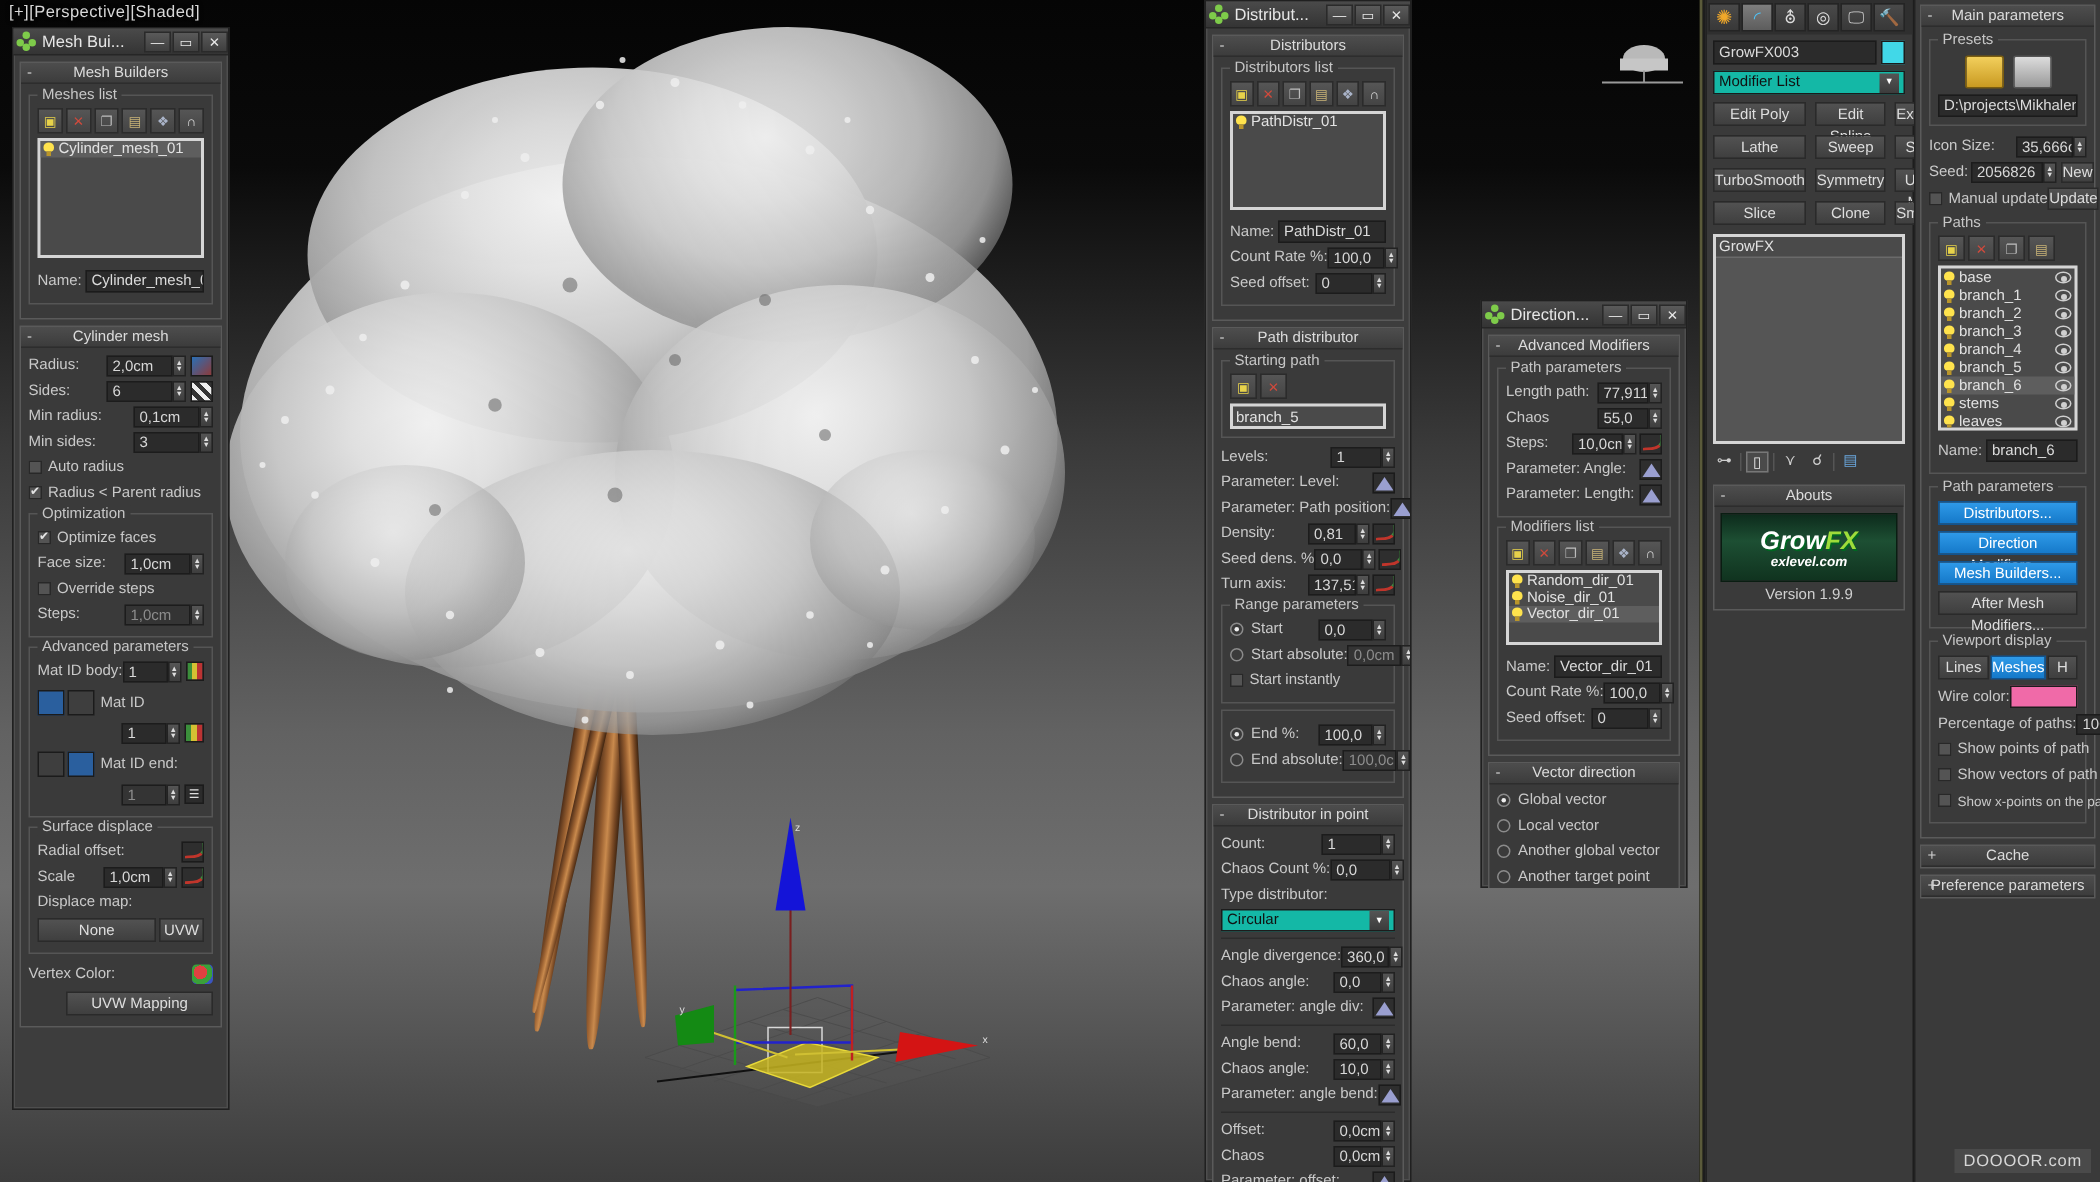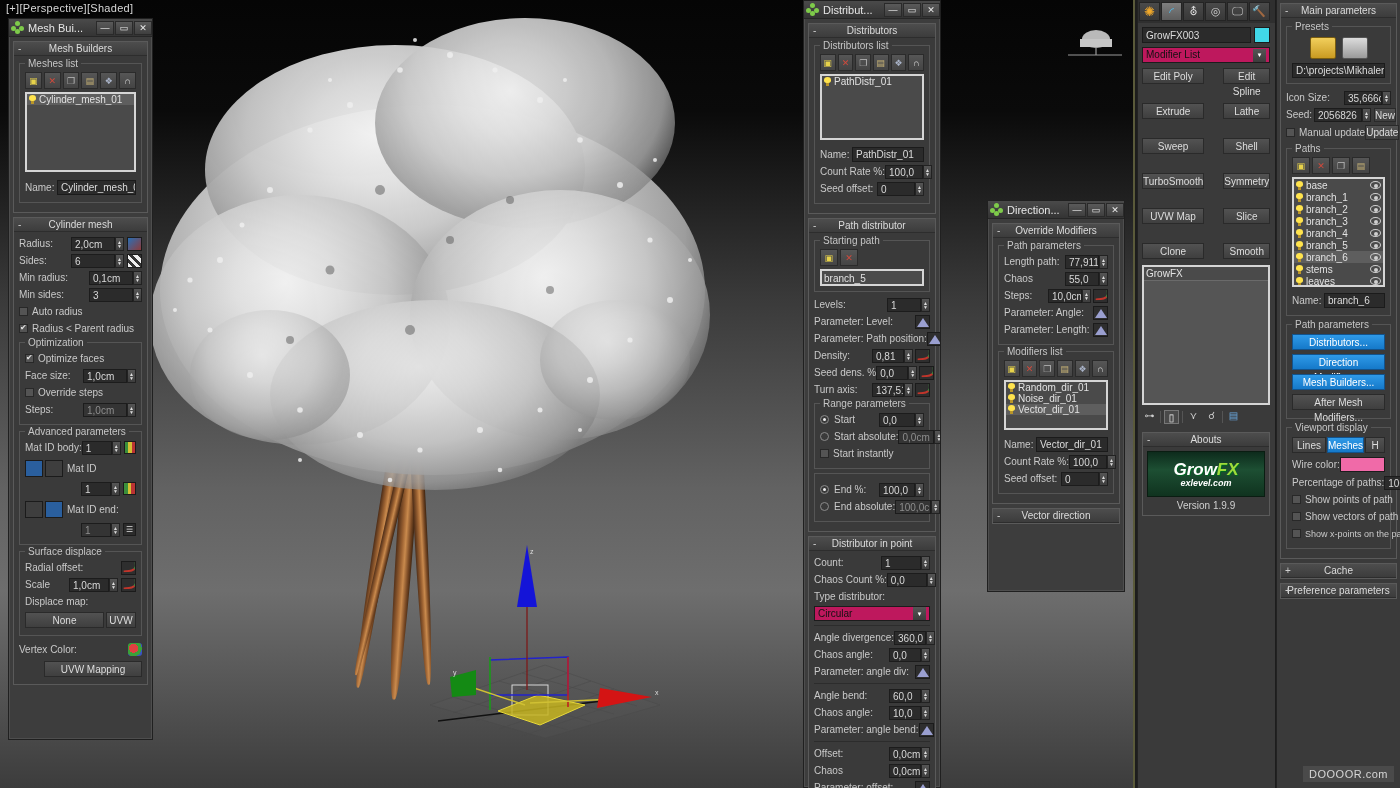--- a/index.html
+++ b/index.html
@@ -64,21 +64,21 @@
   .eye { width:11px; height:8px; border:1px solid #cfcfcf; border-radius:50%; position:relative; flex:none;}
   .eye::after { content:""; position:absolute; left:3px; top:1.5px; width:4px; height:4px; border-radius:50%; background:#cfcfcf;}
   .txtfield { background:#2b2b2b; border:1px solid #1b1b1b; color:#dcdcdc; font-size:10px; height:15px; line-height:14px; padding:0 3px; white-space:nowrap; overflow:hidden;}
   .chk { width:9px; height:9px; background:#545454; border:1px solid #282828; margin-right:4px; flex:none; position:relative;}
   .chk.on::after { content:"✔"; position:absolute; left:0px; top:-2px; font-size:8px; color:#e5e5e5;}
   .radio { width:9px; height:9px; border-radius:50%; background:#3a3a3a; border:1px solid #8b8b8b; margin-right:5px; flex:none; position:relative;}
   .radio.on::after { content:""; position:absolute; left:2px; top:2px; width:3px; height:3px; border-radius:50%; background:#eee;}
   .mbtn { background:linear-gradient(180deg,#525252,#3f3f3f); border:1px solid #2a2a2a;
      color:#dedede; font-size:10px; text-align:center; height:16px; line-height:15px; }
   .mbtn.blue { background:linear-gradient(180deg,#2f9ae8,#1579c9); border-color:#12538d; color:#fff;}
-  .combo { background:#be185d; border:1px solid #1c1c1c; color:#111; font-size:10px; height:15px;
+  .combo { background:#14b8a6; border:1px solid #1c1c1c; color:#111; font-size:10px; height:15px;
      line-height:14px; padding:0 3px; display:flex; align-items:center; }
   .combo .arr { margin-left:auto; width:13px; height:13px; background:linear-gradient(180deg,#555,#3c3c3c);
      color:#fff; font-size:6px; display:flex; align-items:center; justify-content:center;}
   .curv { width:15px; height:14px; background:#2e2e2e; border:1px solid #1b1b1b; position:relative; overflow:hidden; flex:none;}
   .curv::after{ content:""; position:absolute; left:1px; bottom:2px; width:12px; height:8px;
      border-bottom:2px solid #c0352b; border-right:2px solid #3f8e3f; border-radius:0 0 60% 0; transform:rotate(-4deg);}
   .mount { width:15px; height:14px; background:#2e2e2e; border:1px solid #1b1b1b; position:relative; overflow:hidden; flex:none;}
   .mount::after{ content:""; position:absolute; left:1px; bottom:1px; width:0;height:0;
      border-left:6px solid transparent; border-right:6px solid transparent; border-bottom:9px solid #9a9fd0;}
   .swatch { border:1px solid #1c1c1c; }
@@ -662,21 +662,21 @@
     </span>
     <span class="tname">Direction...</span>
     <span class="wbtn">—</span>
     <span class="wbtn">▭</span>
     <span class="wbtn">✕</span>
   </div>
   <div class="win-body" style="height:373px;">
     <div class="rollout">
       <div class="roll-head">
         <span class="pm">-</span>
-        <span>Override Modifiers</span>
+        <span>Advanced Modifiers</span>
       </div>
       <div class="roll-body">
         <div class="group" style="margin-top:3px;">
           <span class="glab">Path parameters</span>
           <div class="row">
             <span class="lbl">Length path:</span>
             <span class="spin">
               <span class="num" style="width:34px;">77,911c</span>
               <span class="arrows">▲<br>▼</span>
             </span>
@@ -749,20 +749,39 @@
             </span>
           </div>
         </div>
       </div>
     </div>
 
     <div class="rollout">
       <div class="roll-head">
         <span class="pm">-</span>
         <span>Vector direction</span>
+      </div>
+      <div class="roll-body" style="padding-top:3px;">
+        <div class="row">
+            <span class="radio on"></span>
+          <span class="lbl">Global vector</span>
+          </div>
+        <div class="row">
+            <span class="radio"></span>
+          <span class="lbl">Local vector</span>
+          </div>
+        <div class="row">
+            <span class="radio"></span>
+          <span class="lbl">Another global vector</span>
+          </div>
+        <div class="row">
+            <span class="radio"></span>
+          <span class="lbl">Another target point</span>
+          </div>
+
       </div>
     </div>
   </div>
 </div>
 
 <div id="cmd">
   <div id="cmd-tabs">
     <span class="ctab" style="color:#f0a82a;font-size:13px;">✺</span>
     <span class="ctab on" style="color:#4fc3f7;font-size:12px;">◜</span>
     <span class="ctab" style="color:#dcdcdc;font-size:11px;">⛢</span>
@@ -772,21 +791,21 @@
   </div>
   <div style="padding:4px 5px 0 4px;">
     <div style="display:flex;align-items:center;gap:3px;">
       <span class="txtfield" style="flex:1;height:16px;line-height:15px;">GrowFX003</span>
       <span class="swatch" style="width:16px;height:16px;background:#41d8e8;"></span>
     </div>
     <div class="combo" style="margin-top:4px;height:16px;">
       <span>Modifier List</span>
       <span class="arr">▼</span>
     </div>
-    <div style="display:grid;grid-template-columns:1fr 1fr;gap:19px;margin-top:5px;">
+    <div style="display:grid;grid-template-columns:1fr 1fr 1fr;gap:6px;margin-top:5px;">
       <span class="mbtn">Edit Poly</span>
       <span class="mbtn">Edit Spline</span>
       <span class="mbtn">Extrude</span>
       <span class="mbtn">Lathe</span>
       <span class="mbtn">Sweep</span>
       <span class="mbtn">Shell</span>
       <span class="mbtn">TurboSmooth</span>
       <span class="mbtn">Symmetry</span>
       <span class="mbtn">UVW Map</span>
       <span class="mbtn">Slice</span>

